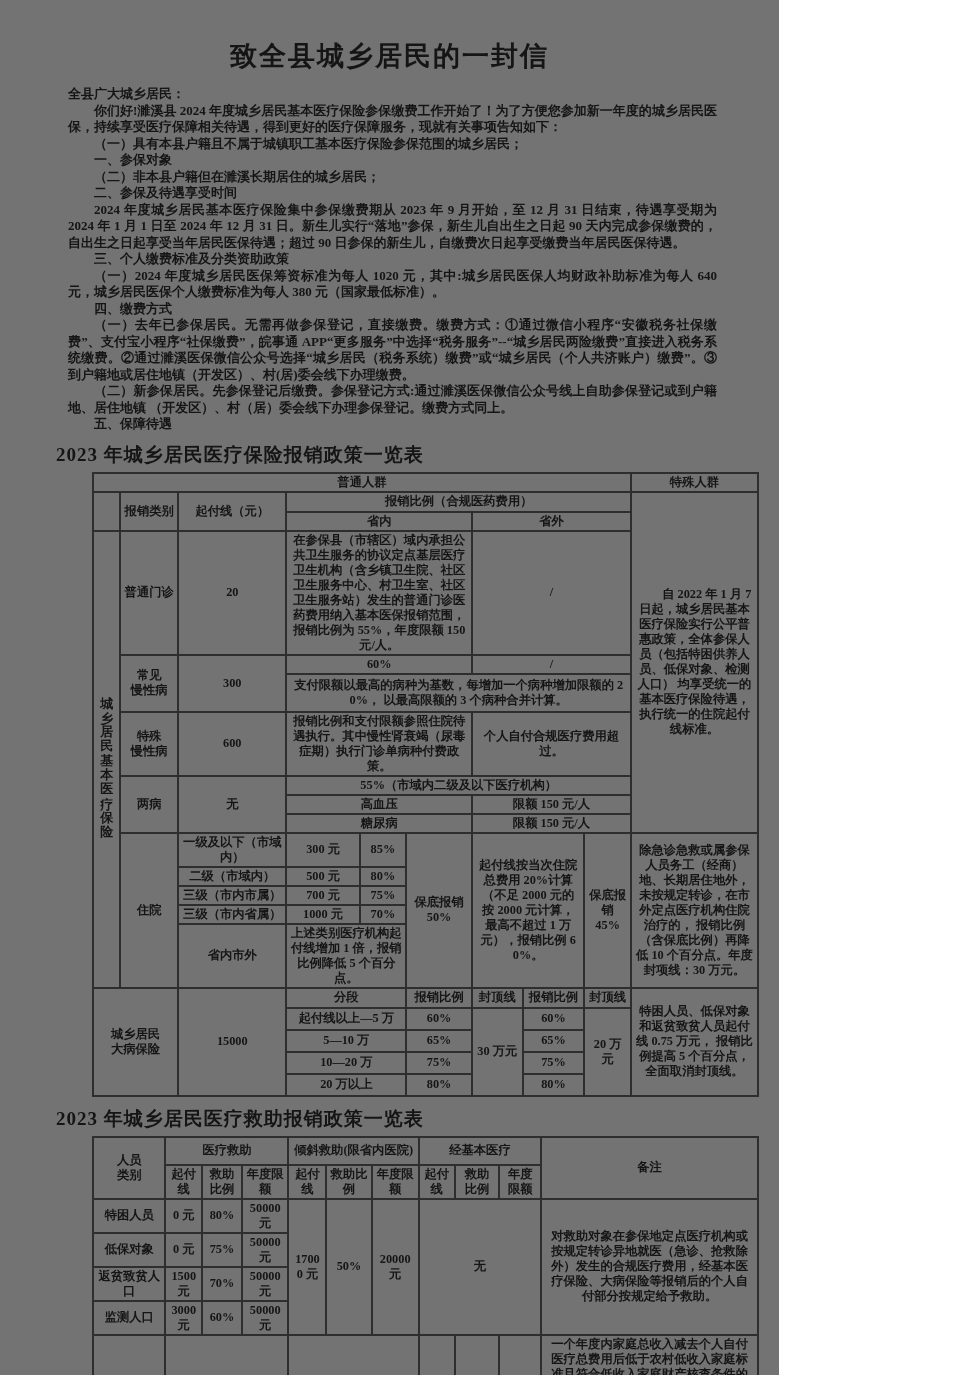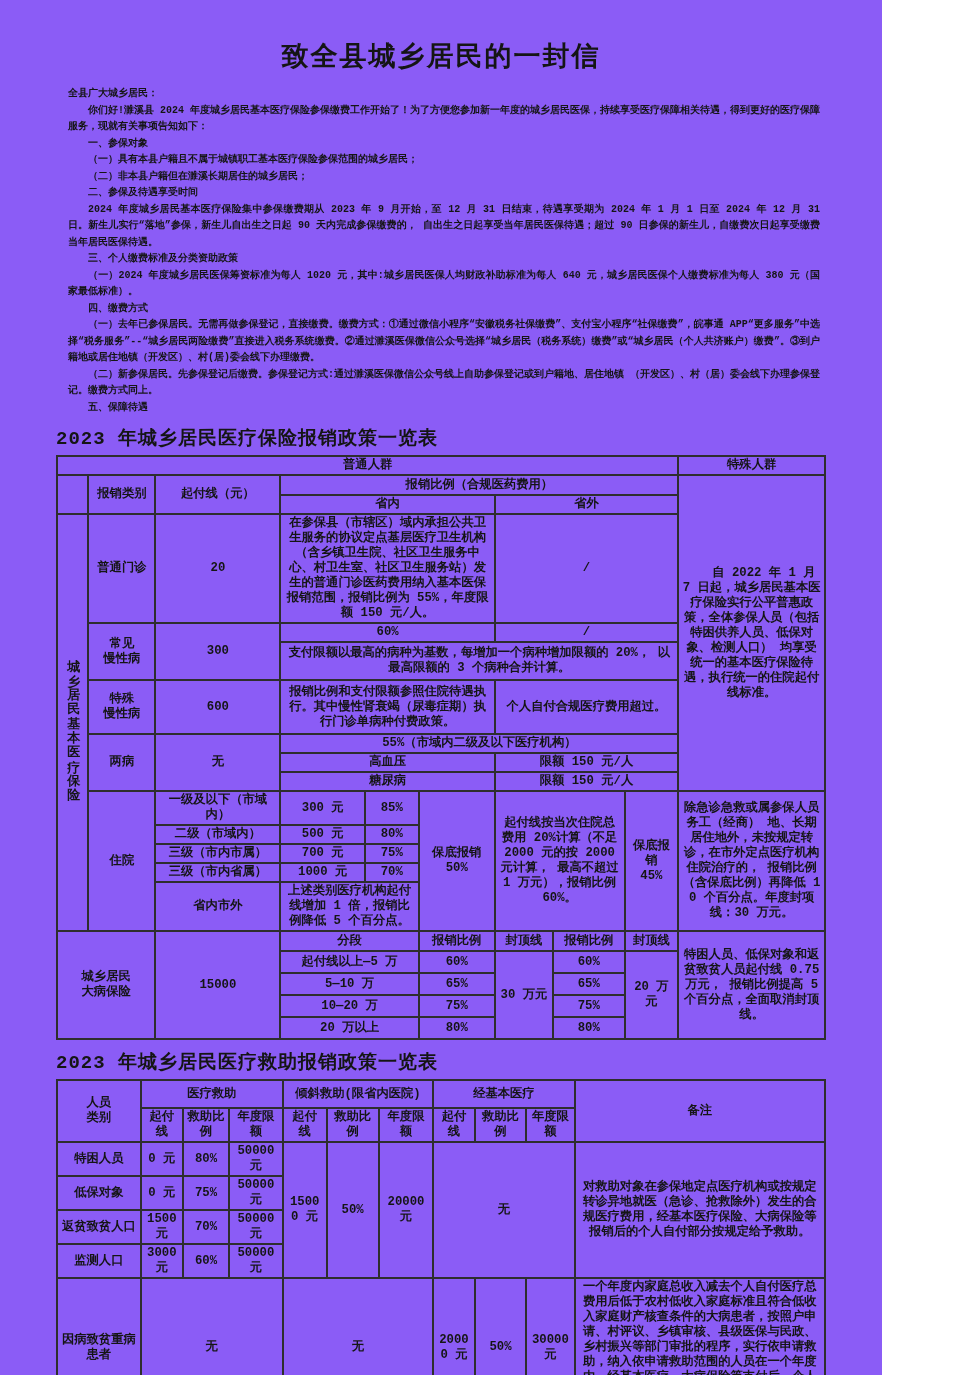--- a/index.html
+++ b/index.html
@@ -1,30 +1,30 @@
 <!DOCTYPE html>
 <html><head>
 <meta charset="utf-8">
 <style>
   html,body { margin:0; padding:0; }
   .page {
-    width:882px; height:1375px; box-sizing:border-box;
-    background:#8b5cf6; color:#151515;
-    font-family:Liberation Mono, monospace;
+    width:779px; height:1375px; box-sizing:border-box;
+    background:#737373; color:#151515;
+    font-family:Liberation Serif, serif;
     padding:30px 56px 0 56px; overflow:hidden;
   }
   .doc-title {
     font-size:27px; font-weight:800; text-align:center;
     letter-spacing:2px; margin:8px 0 12px 0;
   }
-  .letter { font-size:10px; line-height:16.5px; font-weight:600; text-align:justify; margin:0 6px 0 12px; }
+  .letter { font-size:13px; line-height:16.5px; font-weight:600; text-align:justify; margin:0 6px 0 12px; }
   .letter p { margin:0; }
   .letter p.indent { text-indent:2em; }
   .tbl-title { text-align:left; font-weight:800; font-size:19px; margin:9px 0 4px 0; letter-spacing:1px; }
-  table.policy { width:100%; border-collapse:collapse; table-layout:fixed; }
+  table.policy { width:100%; border-collapse:collapse; table-layout:fixed;margin-left:36px; }
   table.policy td {
     border:2px solid #2e2e2e; padding:1px 3px;
     text-align:center; vertical-align:middle;
     font-size:12.3px; line-height:15px; font-weight:600;
     word-break:break-all; overflow:hidden;
   }
   td.tl { text-align:left; }
   td.ind, .ind { text-indent:2em; }
   .pre { white-space:pre-line; }
   .vert-span { writing-mode:vertical-rl; text-orientation:upright; letter-spacing:1.1em; font-size:13px; font-weight:700; }
@@ -32,22 +32,22 @@
 </head>
 <body>
 
 <div class="page">
 
   <h1 class="doc-title">致全县城乡居民的一封信</h1>
 
   <div class="letter">
     <p>全县广大城乡居民：</p>
     <p class="indent">你们好!濉溪县 2024 年度城乡居民基本医疗保险参保缴费工作开始了！为了方便您参加新一年度的城乡居民医保，持续享受医疗保障相关待遇，得到更好的医疗保障服务，现就有关事项告知如下：</p>
+    <p class="indent">（一）具有本县户籍且不属于城镇职工基本医疗保险参保范围的城乡居民；</p>
     <p class="indent">一、参保对象</p>
-    <p class="indent">（一）具有本县户籍且不属于城镇职工基本医疗保险参保范围的城乡居民；</p>
     <p class="indent">（二）非本县户籍但在濉溪长期居住的城乡居民；</p>
     <p class="indent">二、参保及待遇享受时间</p>
     <p class="indent">2024 年度城乡居民基本医疗保险集中参保缴费期从 2023 年 9 月开始，至 12 月 31 日结束，待遇享受期为 2024 年 1 月 1 日至 2024 年 12 月 31 日。新生儿实行“落地”参保，新生儿自出生之日起 90 天内完成参保缴费的， 自出生之日起享受当年居民医保待遇；超过 90 日参保的新生儿，自缴费次日起享受缴费当年居民医保待遇。</p>
     <p class="indent">三、个人缴费标准及分类资助政策</p>
     <p class="indent">（一）2024 年度城乡居民医保筹资标准为每人 1020 元，其中:城乡居民医保人均财政补助标准为每人 640 元，城乡居民医保个人缴费标准为每人 380 元（国家最低标准）。</p>
     <p class="indent">四、缴费方式</p>
     <p class="indent">（一）去年已参保居民。无需再做参保登记，直接缴费。缴费方式：①通过微信小程序“安徽税务社保缴费”、支付宝小程序“社保缴费”，皖事通 APP“更多服务”中选择“税务服务”--“城乡居民两险缴费”直接进入税务系统缴费。②通过濉溪医保微信公众号选择“城乡居民（税务系统）缴费”或“城乡居民（个人共济账户）缴费”。③到户籍地或居住地镇（开发区）、村(居)委会线下办理缴费。</p>
     <p class="indent">（二）新参保居民。先参保登记后缴费。参保登记方式:通过濉溪医保微信公众号线上自助参保登记或到户籍地、居住地镇 （开发区）、村（居）委会线下办理参保登记。缴费方式同上。</p>
     <p class="indent">五、保障待遇</p>
   </div>
@@ -221,21 +221,21 @@
       <td>年度限额</td>
       <td>起付线</td>
       <td>救助比例</td>
       <td>年度限额</td>
     </tr>
     <tr style="height:19px">
       <td>特困人员</td>
       <td>0 元</td>
       <td>80%</td>
       <td>50000 元</td>
-      <td rowspan="4">15000 元</td>
+      <td rowspan="4">17000 元</td>
       <td rowspan="4">50%</td>
       <td rowspan="4">20000 元</td>
       <td rowspan="4" colspan="3">无</td>
       <td rowspan="4" class="tl">对救助对象在参保地定点医疗机构或按规定转诊异地就医（急诊、抢救除外）发生的合规医疗费用，经基本医疗保险、大病保险等报销后的个人自付部分按规定给予救助。</td>
     </tr>
     <tr style="height:19px">
       <td>低保对象</td>
       <td>0 元</td>
       <td>75%</td>
       <td>50000 元</td>

